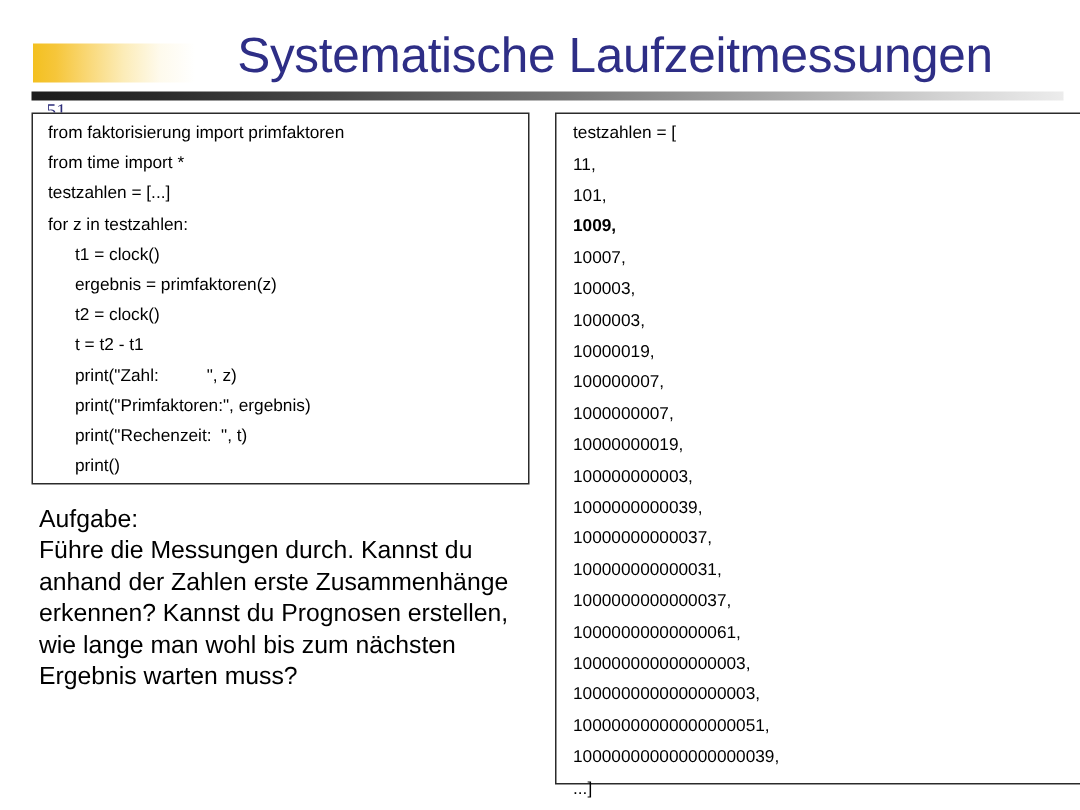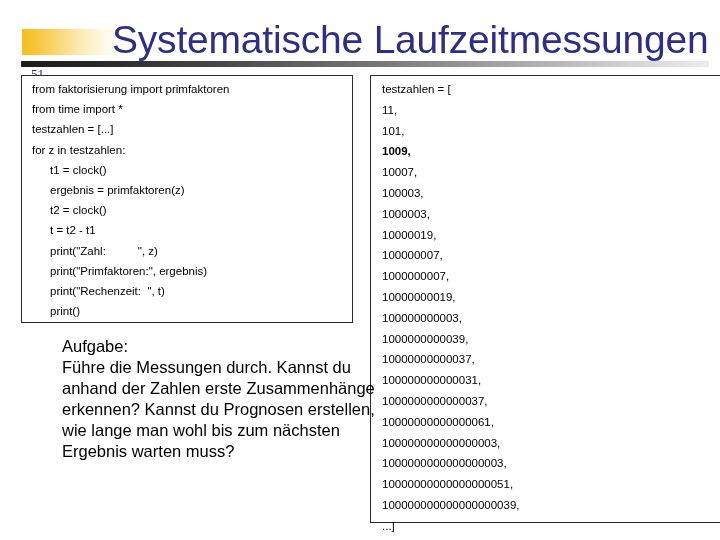--- a/index.html
+++ b/index.html
@@ -41,21 +41,21 @@
     color: #2d2d7a;
     font-family: "Liberation Serif", serif;
     margin-top: 32px;
   }
   #slide-title {
     position: absolute;
     left: 112px;
     top: 18px;
     width: 596px;
     text-align: center;
-    font-size: 39px;
+    font-size: 33px;
     color: #2e2e86;
     font-family: "Liberation Sans", sans-serif;
     letter-spacing: -0.2px;
     white-space: nowrap;
   }
   #header-rule {
     position: absolute;
     left: 21px;
     top: 61px;
     width: 688px;
@@ -100,21 +100,20 @@
     left: 26px;
     top: 336px;
     width: 330px;
   }
   #aufgabe .ln {
     font-family: "Liberation Sans", sans-serif;
     font-size: 16.5px;
     color: #000000;
     line-height: 21px;
     white-space: pre;
-    margin-left: 36px;
   }
 </style>
 </head>
 <body>
 
 <div id="header">
   <div id="page-badge">
     <span>51</span>
   </div>
   <div id="slide-title">Systematische Laufzeitmessungen</div>

